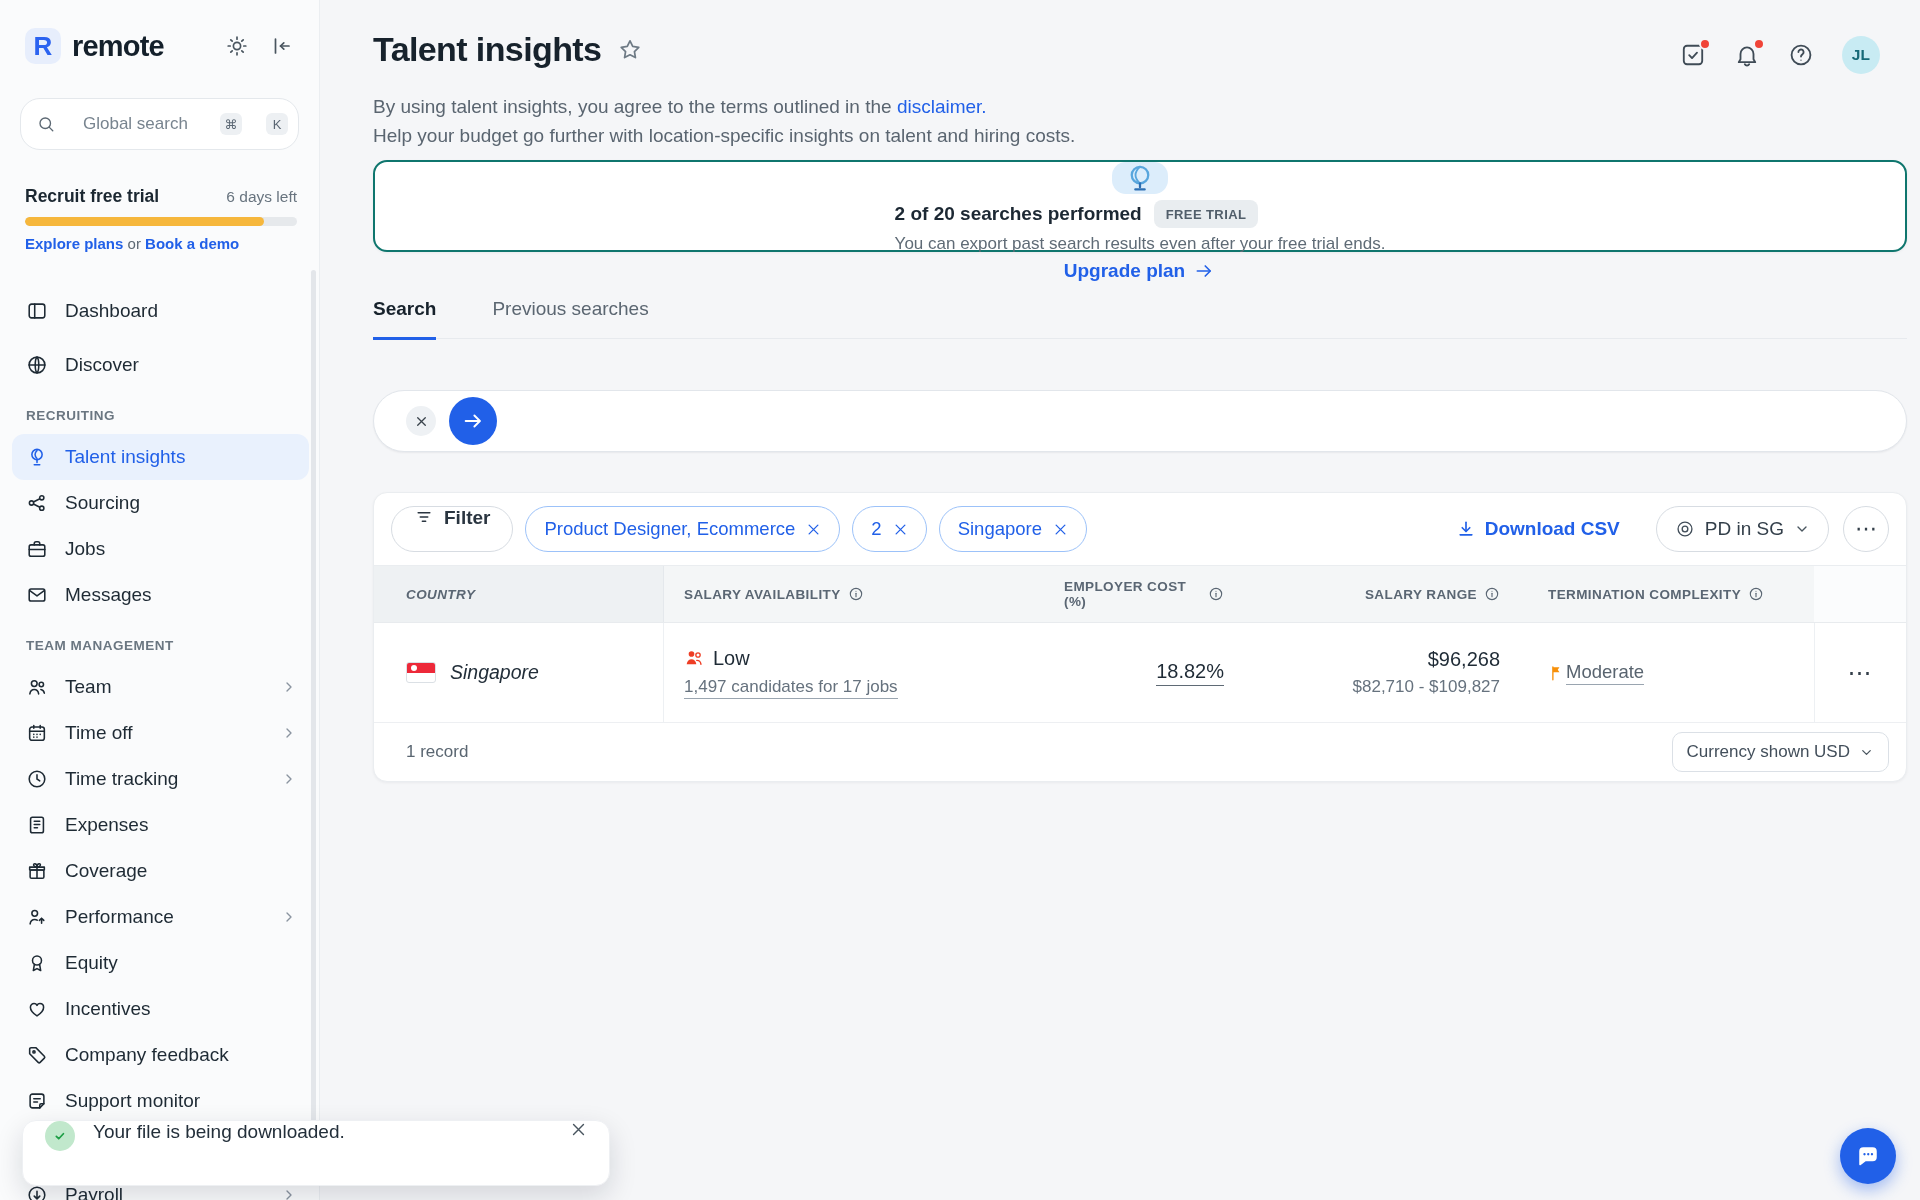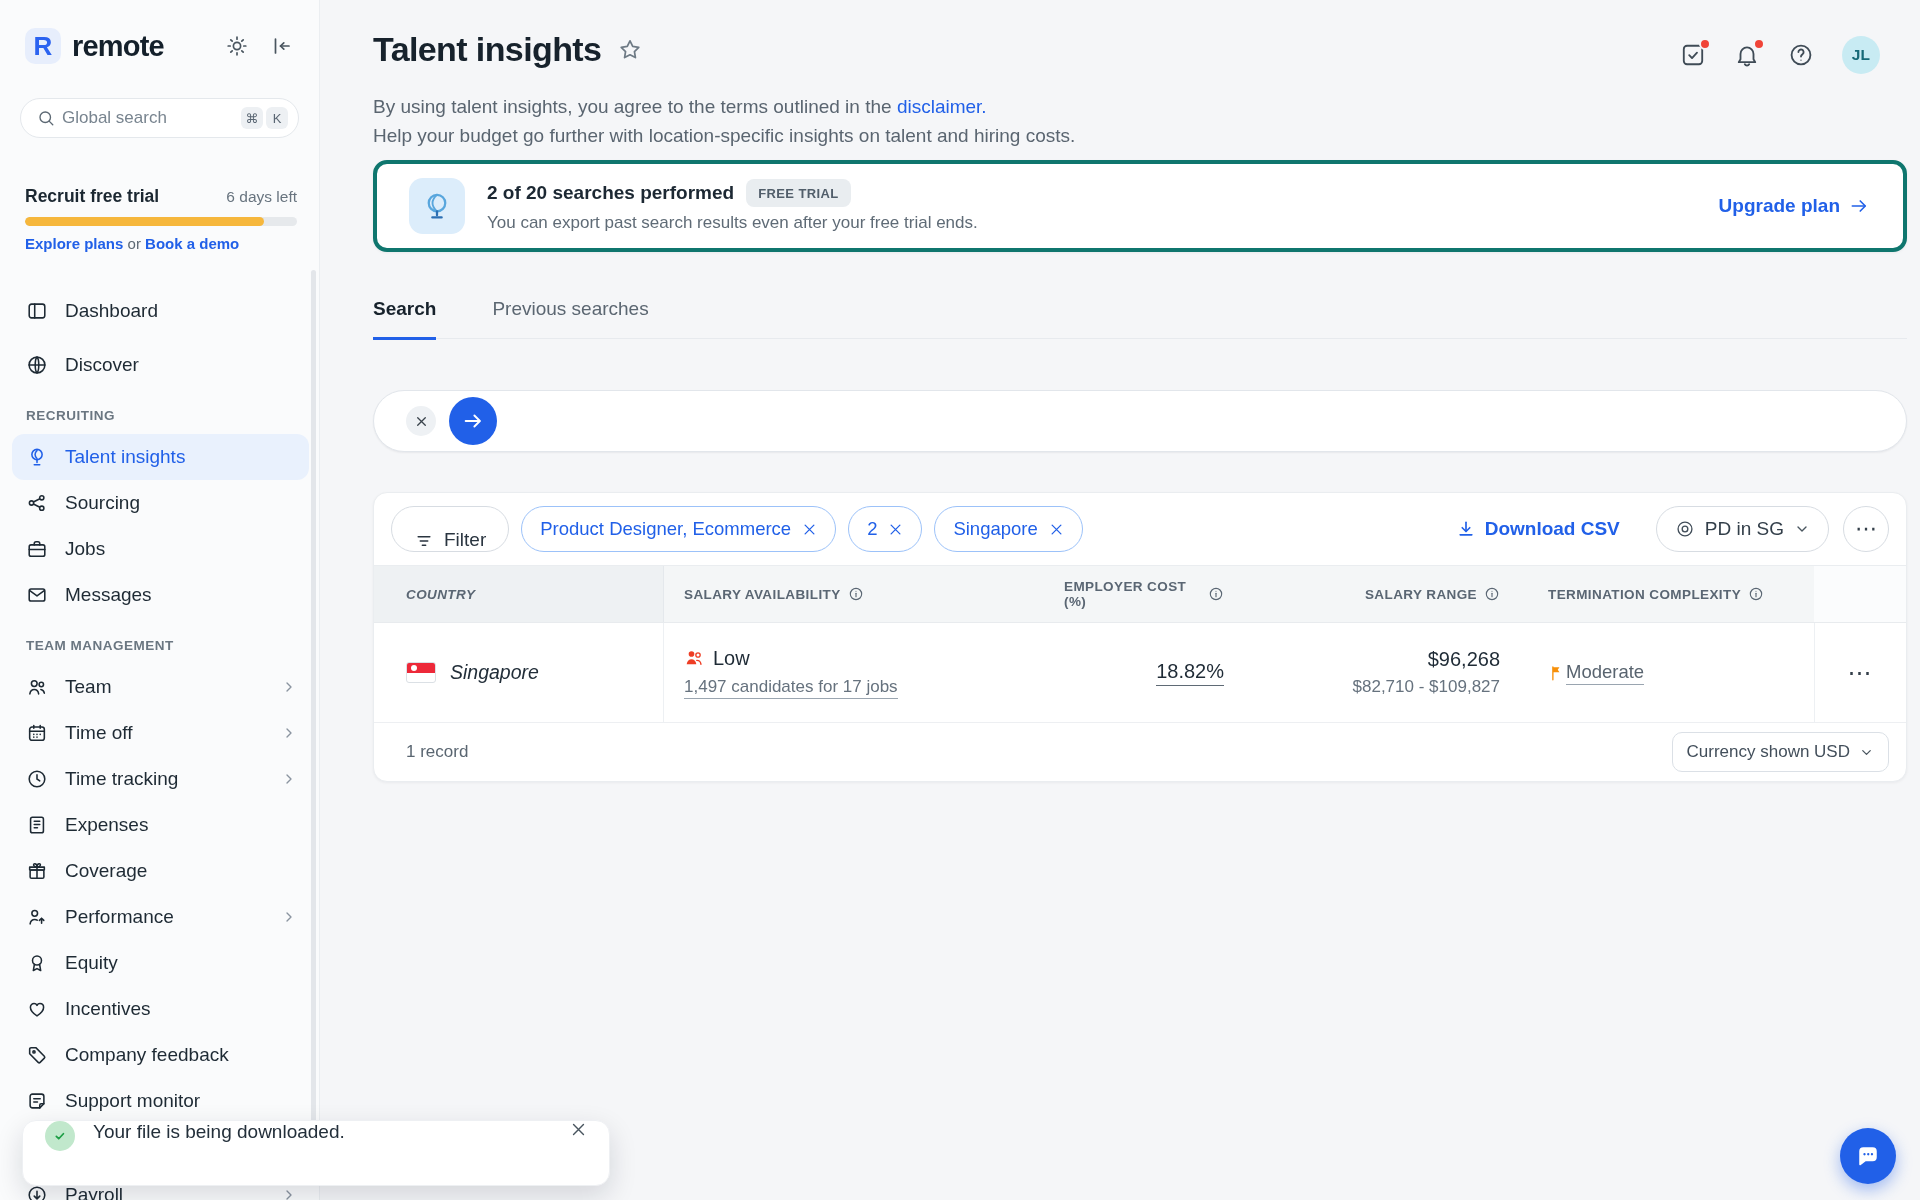--- a/index.html
+++ b/index.html
@@ -9,21 +9,21 @@
 
   
   .sidebar { position:fixed; left:0; top:0; bottom:0; width:320px; background:#fafbfc; border-right:1px solid #ebeef1; z-index:2; }
   .logo-row { position:absolute; top:24px; left:25px; right:20px; height:44px; display:flex; align-items:center; }
   .logo-badge { width:36px; height:36px; border-radius:10px; background:#e7eefc; display:flex; align-items:center; justify-content:center; font-size:26px; font-weight:800; color:#2b63f0; }
   .wordmark { font-size:29px; font-weight:800; color:#14202b; letter-spacing:-0.8px; margin-left:11px; }
   .side-top-icon { position:absolute; top:34px; width:24px; height:24px; color:#49555f; cursor:pointer; }
   .icon-sun { left:225px; }
   .icon-collapse { left:269px; }
 
-  .global-search { position:absolute; top:98px; left:20px; right:20px; height:40px; background:#fff; border:1px solid #e4e8ec; border-radius:20px; display:flex; align-items:center; padding:0 10px 0 16px; gap:7px; }
+  .global-search { position:absolute; top:98px; left:20px; right:20px; height:52px; background:#fff; border:1px solid #e4e8ec; border-radius:20px; display:flex; align-items:center; padding:0 10px 0 16px; gap:28px; }
   .gs-ph { flex:1; font-size:17px; color:#78848f; }
   .kbd { width:22px; height:22px; border-radius:6px; background:#edf0f3; color:#5a6673; font-size:13px; display:flex; align-items:center; justify-content:center; }
   .kbd + .kbd { margin-left:-4px; }
 
   .trial { position:absolute; top:186px; left:25px; right:22px; }
   .trial-row { display:flex; align-items:baseline; justify-content:space-between; }
   .trial-title { font-size:17.5px; font-weight:700; color:#1b2731; }
   .trial-days { font-size:15.5px; color:#68747f; }
   .bar { margin-top:10px; height:9px; border-radius:5px; background:#e6e9ec; overflow:hidden; }
   .fill { height:100%; border-radius:5px; background:#f6b73c; }
@@ -47,42 +47,42 @@
   h1 { font-size:34px; font-weight:700; letter-spacing:-.6px; color:#17222c; }
   .star { color:#6e7a85; cursor:pointer; }
   .desc { position:absolute; top:92px; left:53px; font-size:19px; line-height:29px; color:#5a6570; }
   .desc a { color:#2160e8; text-decoration:none; }
 
   .top-icons { position:absolute; top:36px; right:40px; display:flex; align-items:center; gap:28px; }
   .ti { position:relative; width:26px; height:26px; color:#3f4b56; cursor:pointer; }
   .dot { position:absolute; top:-4px; right:-5px; width:12px; height:12px; border-radius:50%; background:#f04438; border:2.5px solid #f5f6f8; }
   .avatar { width:38px; height:38px; border-radius:50%; background:#c8ebf3; color:#176a78; font-size:15.5px; font-weight:700; letter-spacing:.3px; display:flex; align-items:center; justify-content:center; cursor:pointer; }
 
-  .banner { position:absolute; top:160px; left:53px; right:13px; height:92px; background:#fff; border:4px solid #0f766e; border-radius:14px; box-shadow:0 1px 3px rgba(16,24,40,.05); display:flex; align-items:center; padding:0 32px; gap:22px; }
+  .banner { position:absolute; top:160px; left:53px; right:13px; height:92px; background:#fff; border:2px solid #0f766e; border-radius:14px; box-shadow:0 1px 3px rgba(16,24,40,.05); display:flex; align-items:center; padding:0 32px; gap:6px;flex-direction:column; }
   .banner-icon { width:56px; height:56px; border-radius:14px; background:#dcedfb; display:flex; align-items:center; justify-content:center; }
   .banner-text { flex:1; }
   .bt-row { display:flex; align-items:center; gap:12px; }
   .bt-title { font-size:19px; font-weight:600; color:#1c2833; }
   .badge { height:28px; border-radius:8px; background:#e9edf0; color:#515e6a; font-size:13px; font-weight:600; letter-spacing:.4px; display:flex; align-items:center; padding:0 12px; }
   .bt-sub { margin-top:6px; font-size:17px; color:#5f6b76; }
   .upgrade { display:flex; align-items:center; gap:9px; color:#2160e8; font-size:19px; font-weight:600; cursor:pointer; margin-right:2px; }
 
   .tabs { position:absolute; top:298px; left:53px; right:13px; display:flex; gap:56px; border-bottom:1px solid #e7eaee; }
   .tab { padding-bottom:17px; border-bottom:3px solid transparent; margin-bottom:-2px; font-size:19px; color:#5b6671; cursor:pointer; }
   .tab.active { color:#17222c; font-weight:600; border-bottom-color:#2160e8; }
 
   .search-pill { position:absolute; top:390px; left:53px; right:13px; height:62px; border-radius:31px; background:#fff; border:1px solid #e2e6eb; box-shadow:0 1px 2px rgba(16,24,40,.06); display:flex; align-items:center; padding:0 8px 0 32px; }
   .query { flex:1; font-size:19px; color:#232f3a; }
   .misspell { text-decoration:underline; text-decoration-style:wavy; text-decoration-color:#e5484d; text-decoration-thickness:1px; text-underline-offset:5px; }
   .clear-btn { width:30px; height:30px; border-radius:50%; background:#eef1f4; color:#39424b; display:flex; align-items:center; justify-content:center; margin-right:13px; cursor:pointer; }
   .go-btn { width:48px; height:48px; border-radius:50%; background:#2160e8; color:#fff; display:flex; align-items:center; justify-content:center; cursor:pointer; }
 
   .card { position:absolute; top:492px; left:53px; right:13px; background:#fff; border:1px solid #eaedf0; border-radius:14px; box-shadow:0 1px 3px rgba(16,24,40,.05); overflow:hidden; }
   .filter-bar { height:72px; display:flex; align-items:center; padding:0 17px; gap:12px; }
-  .btn-filter { height:46px; border-radius:23px; border:1px solid #d7dce2; background:#fff; display:flex; align-items:flex-end; gap:10px; padding:0 22px; font-size:19px; color:#2a3540; cursor:pointer; }
+  .btn-filter { height:46px; border-radius:23px; border:1px solid #d7dce2; background:#fff; display:flex; align-items:flex-start; gap:10px; padding:0 22px; font-size:19px; color:#2a3540; cursor:pointer;font-weight:bold; }
   .chip { height:46px; border-radius:23px; border:1px solid #9cc2f9; background:#fff; display:flex; align-items:center; gap:11px; padding:0 18px; font-size:18.5px; color:#2160e8; cursor:pointer; }
   .chip svg { width:15px; height:15px; }
   .fspacer { flex:1; }
   .download { display:flex; align-items:center; gap:9px; color:#2160e8; font-size:19px; font-weight:600; cursor:pointer; margin-right:24px; }
   .btn-view { height:46px; border-radius:23px; border:1px solid #d7dce2; background:#fff; display:flex; align-items:center; gap:10px; padding:0 18px; font-size:19px; color:#333f4a; cursor:pointer; }
   .btn-dots { width:46px; height:46px; border-radius:50%; border:1px solid #d7dce2; background:#fff; font-size:22px; color:#333e49; display:flex; align-items:center; justify-content:center; cursor:pointer; margin-left:2px; }
 
   .trow { display:grid; grid-template-columns:290px 400px 160px 290px 300px 1fr; align-items:center; }
   .thead { height:58px; border-top:1px solid #eaedf0; border-bottom:1px solid #e8ebee; background:#f4f6f7; }
   .hcell { display:flex; align-items:center; gap:7px; font-size:13.5px; font-weight:600; letter-spacing:.4px; color:#5a6673; height:100%; }

